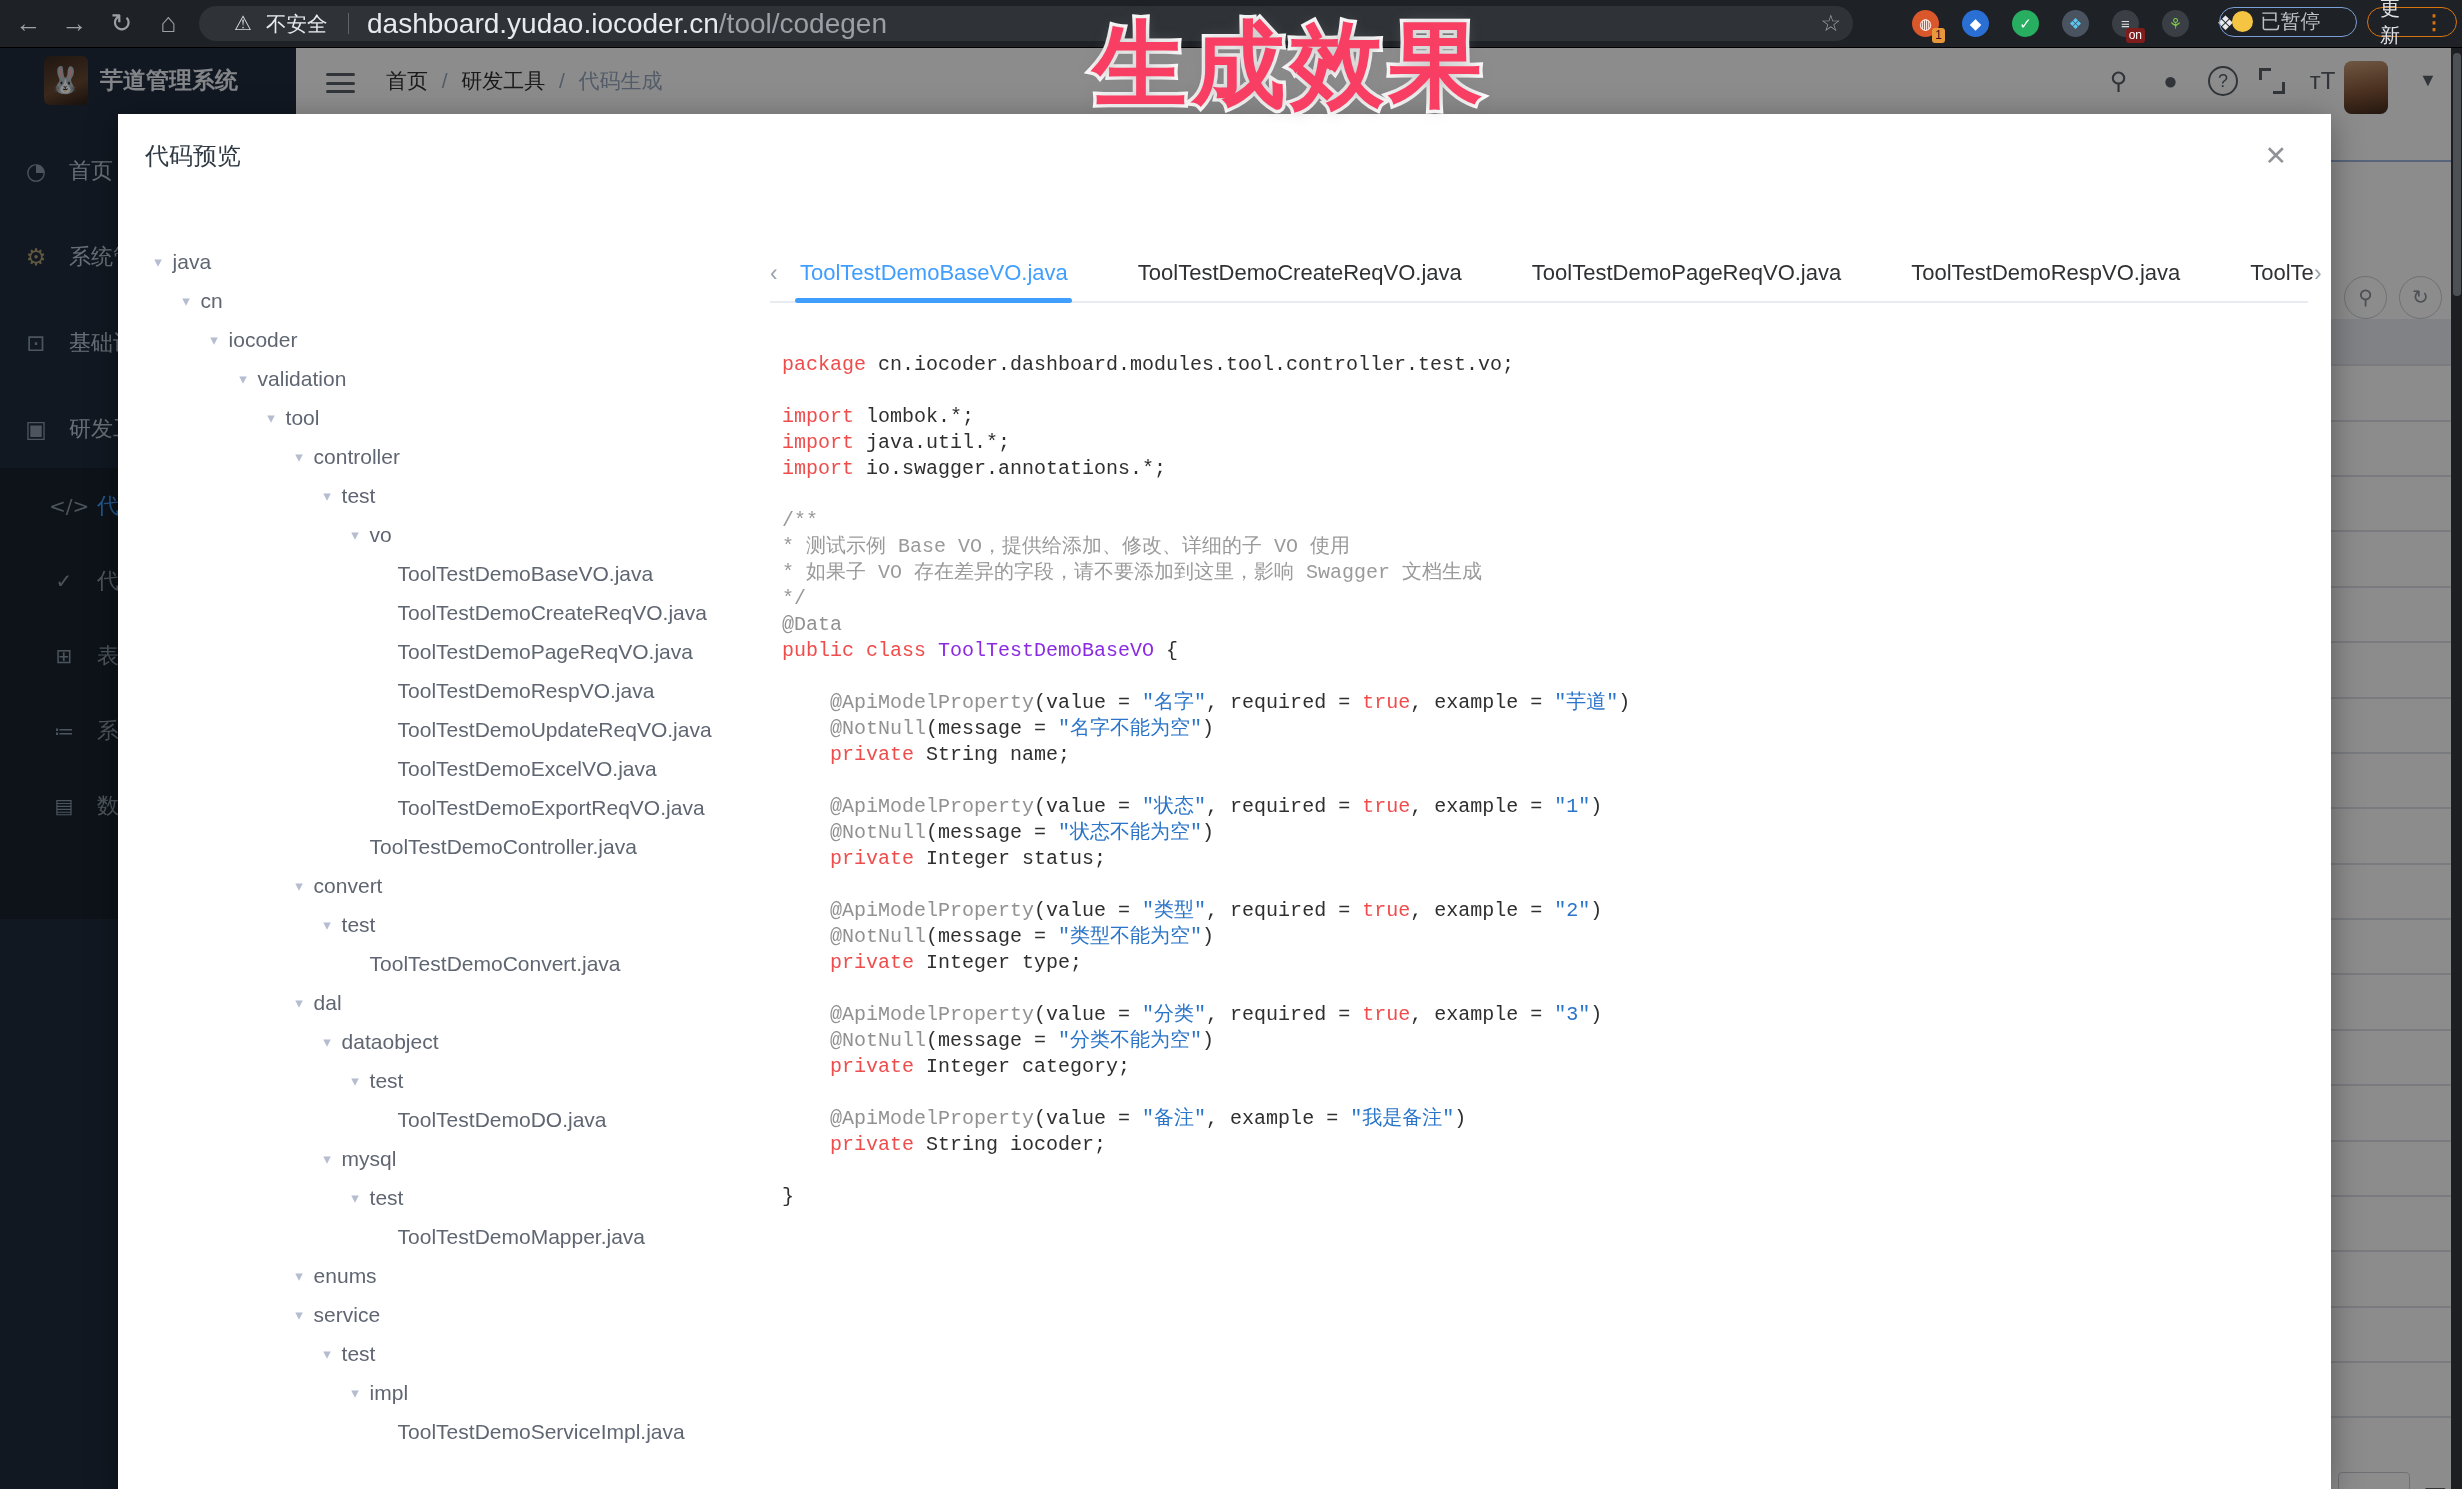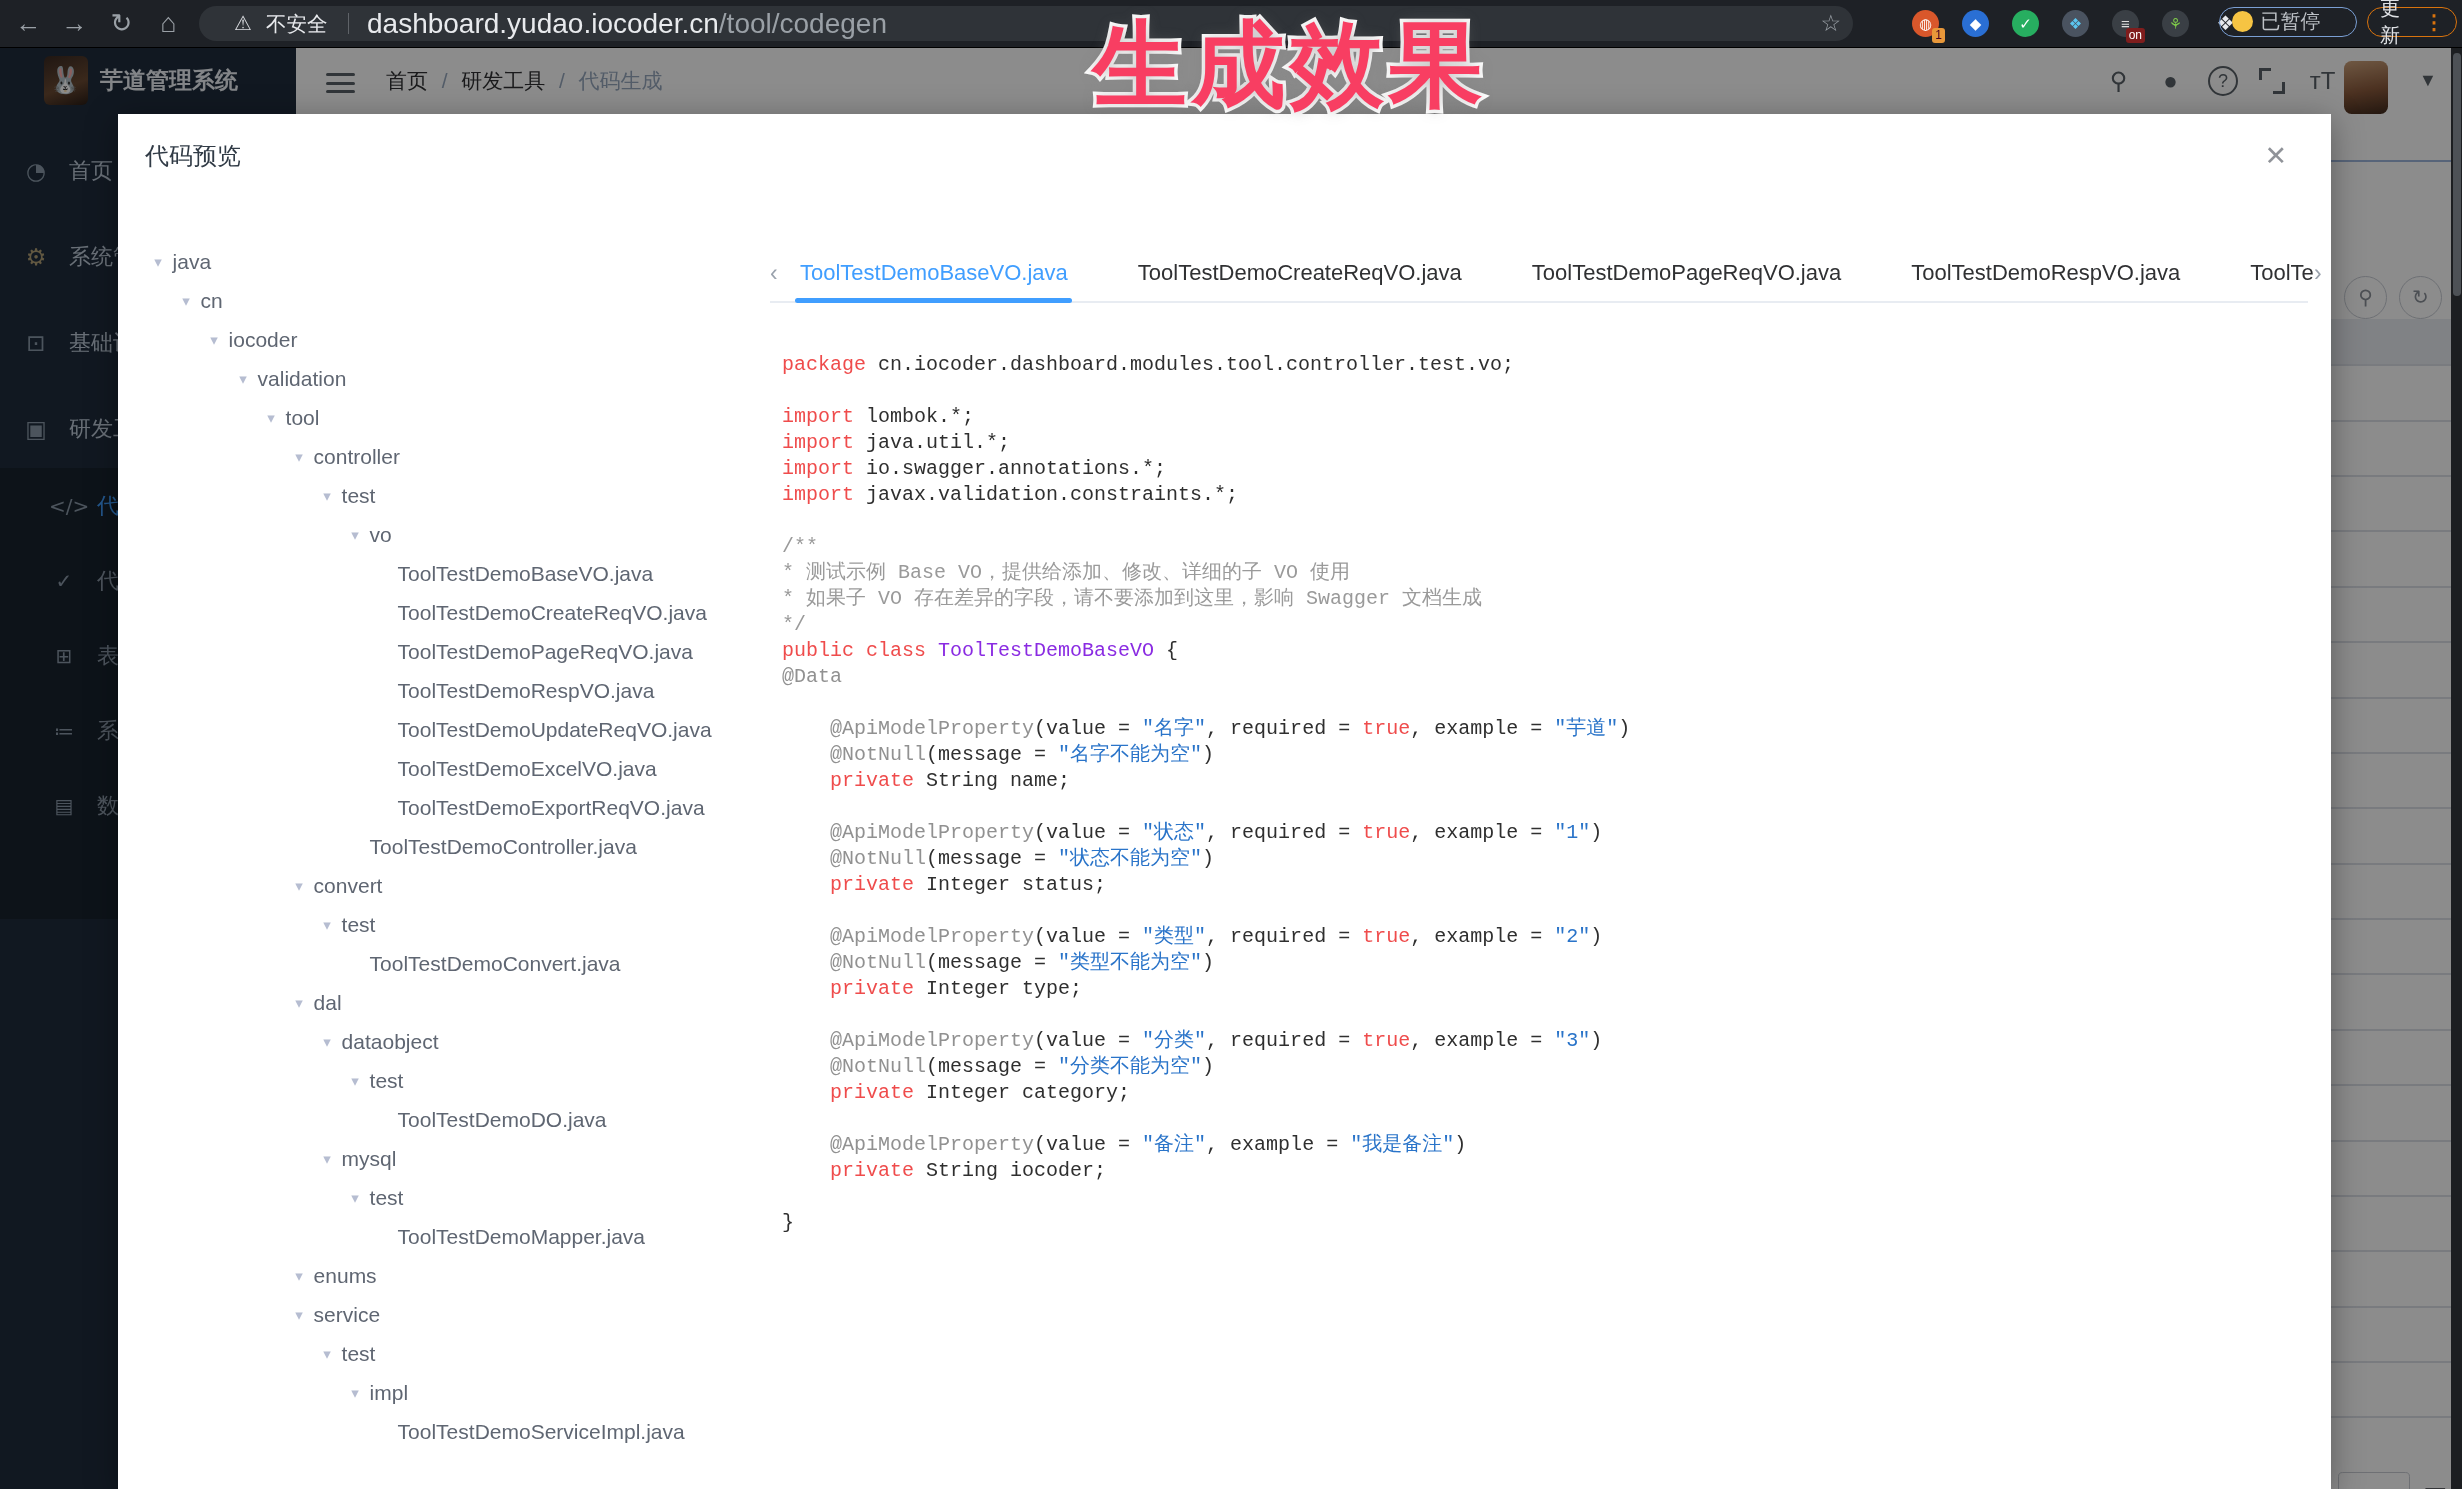--- a/index.html
+++ b/index.html
@@ -387,28 +387,27 @@
           <span class="tab">ToolTestDemoRespVO.java</span>
           <span class="tab">ToolTe</span>
           <span class="tab-chev chev-r">›</span>
       </div>
       <div class="code" id="codeblock">
           <div class="cl"><span class="k">package</span><span class="p"> cn.iocoder.dashboard.modules.tool.controller.test.vo;</span></div>
           <div class="cl">&nbsp;</div>
           <div class="cl"><span class="k">import</span><span class="p"> lombok.*;</span></div>
           <div class="cl"><span class="k">import</span><span class="p"> java.util.*;</span></div>
           <div class="cl"><span class="k">import</span><span class="p"> io.swagger.annotations.*;</span></div>
-          <div class="cl"><span class="k">import</span><span class="p"> javax.validation.constraints.*;</span></div>
           <div class="cl">&nbsp;</div>
           <div class="cl"><span class="c">/**</span></div>
           <div class="cl"><span class="c">* 测试示例 Base VO，提供给添加、修改、详细的子 VO 使用</span></div>
           <div class="cl"><span class="c">* 如果子 VO 存在差异的字段，请不要添加到这里，影响 Swagger 文档生成</span></div>
           <div class="cl"><span class="c">*/</span></div>
+          <div class="cl"><span class="a">@Data</span></div>
           <div class="cl"><span class="k">public class</span><span class="p"> </span><span class="t">ToolTestDemoBaseVO</span><span class="p"> {</span></div>
-          <div class="cl"><span class="a">@Data</span></div>
           <div class="cl">&nbsp;</div>
           <div class="cl"><span class="p">    </span><span class="a">@ApiModelProperty</span><span class="p">(value = </span><span class="s">"名字"</span><span class="p">, required = </span><span class="k">true</span><span class="p">, example = </span><span class="s">"芋道"</span><span class="p">)</span></div>
           <div class="cl"><span class="p">    </span><span class="a">@NotNull</span><span class="p">(message = </span><span class="s">"名字不能为空"</span><span class="p">)</span></div>
           <div class="cl"><span class="p">    </span><span class="k">private</span><span class="p"> String name;</span></div>
           <div class="cl">&nbsp;</div>
           <div class="cl"><span class="p">    </span><span class="a">@ApiModelProperty</span><span class="p">(value = </span><span class="s">"状态"</span><span class="p">, required = </span><span class="k">true</span><span class="p">, example = </span><span class="s">"1"</span><span class="p">)</span></div>
           <div class="cl"><span class="p">    </span><span class="a">@NotNull</span><span class="p">(message = </span><span class="s">"状态不能为空"</span><span class="p">)</span></div>
           <div class="cl"><span class="p">    </span><span class="k">private</span><span class="p"> Integer status;</span></div>
           <div class="cl">&nbsp;</div>
           <div class="cl"><span class="p">    </span><span class="a">@ApiModelProperty</span><span class="p">(value = </span><span class="s">"类型"</span><span class="p">, required = </span><span class="k">true</span><span class="p">, example = </span><span class="s">"2"</span><span class="p">)</span></div>

